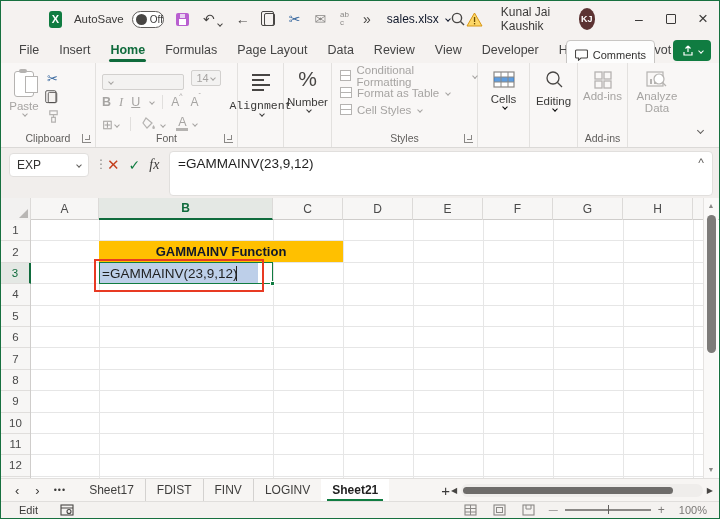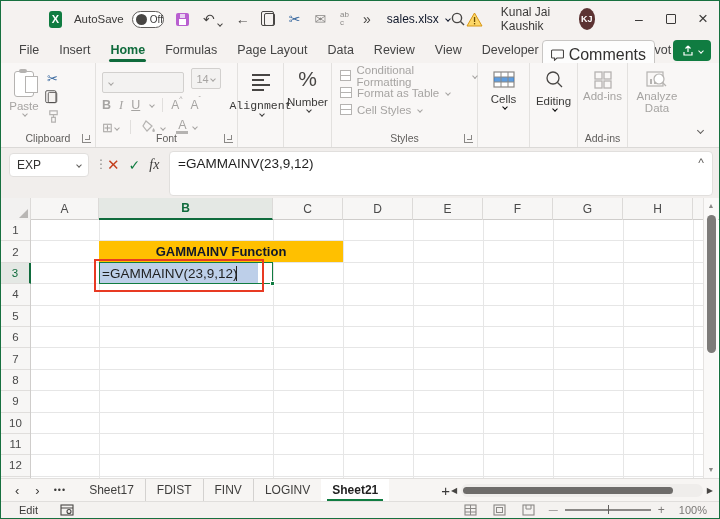--- a/index.html
+++ b/index.html
@@ -38,21 +38,21 @@
   .max-box { width:10px; height:10px; border:1.2px solid #3b3a39; border-radius:1px; }
 
   
   .tabrow { position:absolute; top:36px; left:0; right:0; height:26px; display:flex; align-items:center;
             font-size:12.5px; color:#444; background:#f5f2f0; }
   .rtab { padding:0 10px; height:26px; line-height:26px; }
   .rtab.first { margin-left:8px; }
   .rtab.active { color:#0f6b3c; font-weight:bold; position:relative; }
   .rtab.active::after { content:""; position:absolute; left:9px; right:9px; bottom:1px; height:3px; background:#0f6b3c; border-radius:2px; }
   .comments-btn { position:absolute; right:64px; top:3px; height:29px; border:1px solid #c8c6c4; border-radius:4px;
-                  background:#fdfdfd; display:flex; align-items:center; gap:5px; padding:0 8px; font-size:16px; color:#323130; }
+                  background:#fdfdfd; display:flex; align-items:center; gap:5px; padding:0 8px; font-size:11px; color:#323130; }
   .share-btn { position:absolute; right:8px; top:3px; height:21px; width:38px; background:#107c41; border-radius:4px;
                display:flex; align-items:center; justify-content:center; gap:3px; color:#fff; }
 
   
   .ribbon { position:absolute; top:62px; left:0; right:0; height:85px; background:#f9f7f6;
             border-bottom:1px solid #dbd9d7; display:flex; }
   .group { position:relative; border-right:1px solid #e3e1df; height:100%; padding-top:5px; }
   .glabel { position:absolute; bottom:3px; left:0; right:0; text-align:center; font-size:10.5px; color:#605e5c;margin-top:28px; }
   .launcher { position:absolute; bottom:4px; right:4px; width:9px; height:9px; border-left:1px solid #8a8886; border-bottom:1px solid #8a8886; }
   .launcher::after { content:""; position:absolute; right:1px; top:1px; width:4px; height:4px; border-right:1.4px solid #8a8886; border-bottom:1.4px solid #8a8886; }
@@ -64,21 +64,21 @@
   .paste-big { width:46px; display:flex; flex-direction:column; align-items:center; color:#a6a4a2; font-size:11.5px; padding-top:3px; }
   .clipb { width:20px; height:26px; border:1.6px solid #b5b3b1; border-radius:3px; position:relative; background:#fff; margin-bottom:3px; }
   .clipb::before { content:""; position:absolute; top:-3px; left:4px; width:8px; height:4px; background:#b5b3b1; border-radius:2px; }
   .clipb::after { content:""; position:absolute; top:4px; right:-5px; width:11px; height:15px; border:1.4px solid #b5b3b1; background:#fff; }
   .clip-col { display:flex; flex-direction:column; gap:6px; padding-top:4px; color:#8a8886; }
   .clip-col .ic { font-size:13px; line-height:13px; }
   .scissors { color:#3b6aa0; }
   .brush { width:13px; height:13px; }
 
   .g-font { width:142px; padding-left:6px; }
-  .combo { display:inline-flex; align-items:center; height:21px;
+  .combo { display:inline-flex; align-items:center; height:16px;
            border:1px solid #d2d0ce; background:#f3f2f1; border-radius:2px; color:#a6a4a2; font-size:11px; padding:0 4px; }
   .font-name { width:82px; }
   .font-size { width:30px; margin-left:3px; }
   .fr { display:flex; align-items:center; height:20px; margin-top:2px; color:#a6a4a2; font-size:12.5px; gap:8px; }
   .fr .sep { width:1px; height:14px; background:#e1dfdd; }
   .bold-b { font-weight:bold; }
   .ital-i { font-style:italic; font-family:"Liberation Serif",serif; }
   .und-u { text-decoration:underline; }
   .bigA { font-size:12px; position:relative; }
   .bigA sup { font-size:7px; position:relative; top:-3px; }

